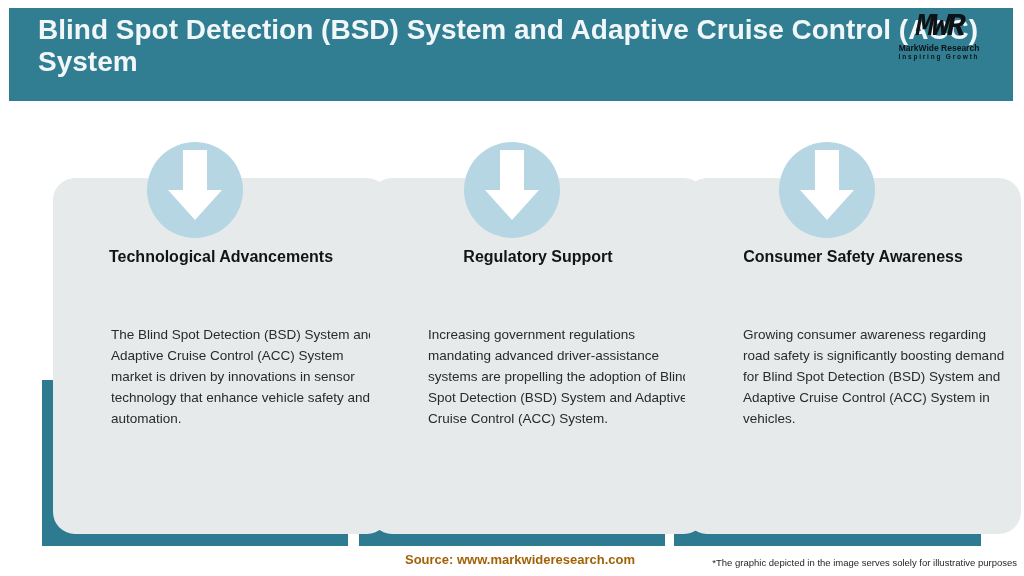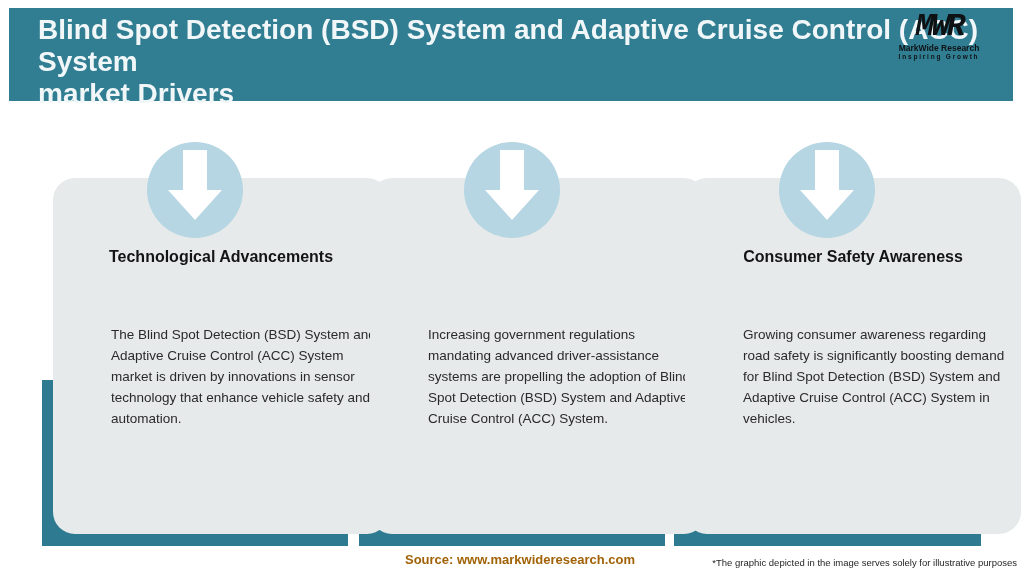--- a/index.html
+++ b/index.html
@@ -87,38 +87,38 @@
     position:absolute;right:7px;top:557px;
     font-size:9.5px;color:#1F1F1F;
   }
 </style>
 </head>
 <body>
 
 <div class="header">
   <div class="title">
     <span>Blind Spot Detection (BSD) System and Adaptive Cruise Control (ACC) System</span>
-    <span>market Drivers</span>
   </div>
   <div class="logo">
     <div class="logo-acronym">MWR</div>
     <div class="logo-name">MarkWide Research</div>
     <div class="logo-tagline">Inspiring Growth</div>
   </div>
 </div>
 
 <div class="shadow s1"></div>
 <div class="shadow s2"></div>
 <div class="shadow s3"></div>
 
 <div class="card k1">
   <div class="card-title">Technological Advancements</div>
   <div class="card-desc">The Blind Spot Detection (BSD) System and Adaptive Cruise Control (ACC) System market is driven by innovations in sensor technology that enhance vehicle safety and automation.</div>
 </div>
 <div class="card k2">
+  <div class="card-title">Regulatory Support</div>
   <div class="card-desc">Increasing government regulations mandating advanced driver-assistance systems are propelling the adoption of Blind Spot Detection (BSD) System and Adaptive Cruise Control (ACC) System.</div>
 </div>
 <div class="card k3">
   <div class="card-title">Consumer Safety Awareness</div>
   <div class="card-desc">Growing consumer awareness regarding road safety is significantly boosting demand for Blind Spot Detection (BSD) System and Adaptive Cruise Control (ACC) System in vehicles.</div>
 </div>
 
 <div class="circle ci1">
   <div class="arrow-shaft"></div>
   <div class="arrow-head"></div>

